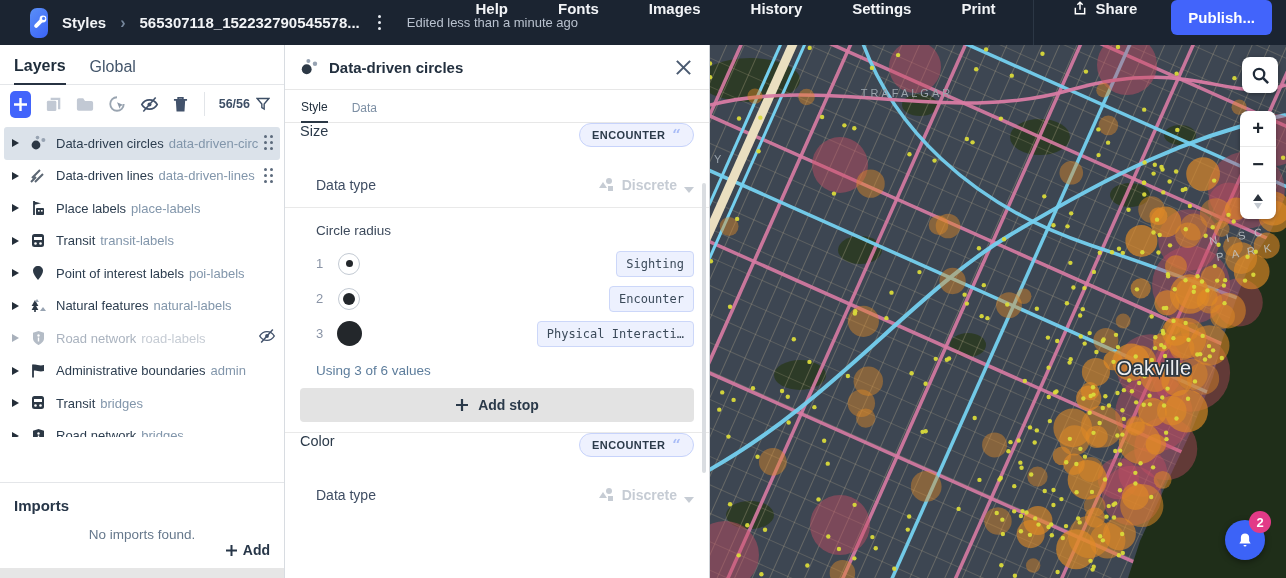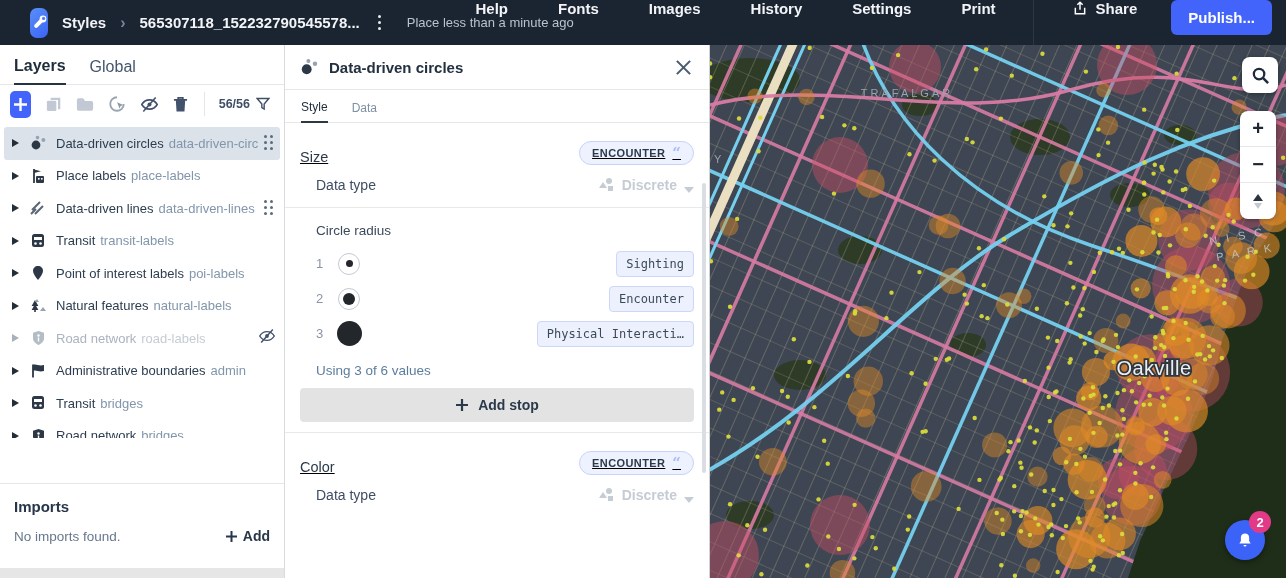--- a/index.html
+++ b/index.html
@@ -42,40 +42,40 @@
   .caret { width:0; height:0; border-left:7px solid #242e39; border-top:4.5px solid transparent; border-bottom:4.5px solid transparent; margin-right:10px; flex:none; }
   .layer-row.disabled .caret { border-left-color:#a8b0bb; }
   .layer-icon { width:18px; display:flex; justify-content:center; margin-right:9px; flex:none; }
   .l-name { font-size:13px; color:#2c3d4f; white-space:nowrap; }
   .l-id { font-size:13px; color:#8296ab; margin-left:5px; white-space:nowrap; overflow:hidden; text-overflow:ellipsis; }
   .layer-row.disabled .l-name { color:#aab3bf; }
   .layer-row.disabled .l-id { color:#c6ccd4; }
   .drag-handle { margin-left:auto; display:grid; grid-template-columns:repeat(2,4px); grid-auto-rows:4px; gap:2px; padding:2px; cursor:grab; flex:none; }
   .drag-handle i { width:3px; height:3px; border-radius:50%; background:#5c6a7c; }
   .row-eye { margin-left:auto; flex:none; }
-  .imports { border-top:1px solid #e4e6e9; padding:14px 14px 24px;margin-top:45px; }
+  .imports { border-top:1px solid #e4e6e9; padding:14px 14px 10px;margin-top:45px; }
   .imports h3 { font-size:15px; color:#273648; }
-  .imports-row { display:flex; align-items:center; margin-top:13px; }
+  .imports-row { display:flex; align-items:center; margin-top:13px;flex-direction:column; }
   .imports-empty { font-size:13.5px; color:#66788c; }
   .imports-add { margin-left:auto; display:flex; align-items:center; gap:5px; font-size:14px; font-weight:bold; color:#273648; cursor:pointer; background:none; border:none; font-family:inherit; }
   .lp-status { height:30px; background:#e6e6e6; display:flex; align-items:center; padding:0 12px; font-family:"DejaVu Sans Mono", monospace; font-size:12.5px; color:#be185d; }
   .lp-status .zoomv { font-weight:bold; }
   .lp-status .coords { margin-left:auto; }
 
   
   .props-panel { width:425px; background:#fff; border-right:1px solid #cfd3d8; display:flex; flex-direction:column; position:relative; }
   .pp-header { height:45px; display:flex; align-items:center; padding:0 15px; border-bottom:1px solid #e7e7e7; }
   .pp-title { font-size:15px; font-weight:bold; color:#23303f; margin-left:10px; }
   .pp-close { margin-left:auto; background:none; border:none; cursor:pointer; display:flex; padding:2px; }
   .pp-tabs { height:33px; display:flex; gap:24px; padding:0 16px; border-bottom:1px solid #e7e7e7; align-items:flex-end; }
   .pp-tab { font-size:12px; color:#7d8fa4; padding-bottom:7px; cursor:pointer; }
   .pp-tab.active { color:#22303e; border-bottom:2px solid #2b3845; margin-bottom:-1px; }
   .pp-body { flex:1; padding:0 15px; overflow:hidden; position:relative; }
   .sec-head { font-size:14.5px; font-weight:bold; color:#1b2733; margin:11px 0 2px; }
-  .prop-row { display:flex; align-items:flex-end; min-height:42px;text-decoration:underline; }
+  .prop-row { display:flex; align-items:flex-start; min-height:42px; }
   .prop-label { font-size:14.5px; color:#2b3a4a; }
   .field-badge { margin-left:auto; display:inline-flex; align-items:center; gap:7px; background:#eef1fe; border:1px solid #c7d3fb; border-radius:14px; padding:5px 12px; cursor:pointer; }
   .field-badge b { font-size:11px; font-weight:bold; letter-spacing:.4px; color:#2b3a4a; }
   .field-quote { font-family:"DejaVu Serif", serif; font-weight:bold; font-size:15px; line-height:10px; color:#a9bcf7; }
   .sub-row { display:flex; align-items:center; min-height:40px; padding-left:16px; }
   .sub-label { font-size:14px; color:#3f4d63; }
   .dt-value { margin-left:auto; display:flex; align-items:flex-end; gap:7px; cursor:pointer; }
   .dt-value span { font-size:14px; font-weight:bold; color:#c6ccd4; }
   .dd-arrow { width:0; height:0; border-top:6px solid #c6ccd4; border-left:5px solid transparent; border-right:5px solid transparent; margin-top:1px; }
   .divider { height:1px; background:#e9e9e9; margin:2px -15px 0; }
@@ -126,21 +126,21 @@
       </svg>
     </div>
     <span class="crumb-root">Styles</span>
     <span class="crumb-sep">›</span>
     <span class="crumb-title">565307118_152232790545578...</span>
     <div class="kebab">
         <i></i>
         <i></i>
         <i></i>
       </div>
-    <span class="edited">Place less than a minute ago</span>
+    <span class="edited">Edited less than a minute ago</span>
   </div>
   <nav class="tb-right">
     <span class="tb-nav">Help</span>
     <span class="tb-nav">Fonts</span>
     <span class="tb-nav">Images</span>
     <span class="tb-nav">History</span>
     <span class="tb-nav">Settings</span>
     <span class="tb-nav">Print</span>
     <span class="tb-div"></span>
     <span class="share">
@@ -222,48 +222,48 @@
             <i></i>
             <i></i>
             <i></i>
             <i></i>
             <i></i>
           </span>
       </div>
       <div class="layer-row">
         <span class="caret"></span>
         <span class="layer-icon">
-          <svg width="14" height="16" viewBox="0 0 14 16">
-              <path d="M3 1v14" stroke="#2c3845" stroke-width="1.8"></path>
-              <path d="M3 1.5l7 1.8-7 1.8z" fill="#2c3845"></path>
-              <rect x="5" y="8" width="8" height="7" rx="1" fill="#2c3845"></rect>
-              <rect x="7" y="10" width="1.6" height="1.6" fill="#fff"></rect>
-              <rect x="10" y="10" width="1.6" height="1.6" fill="#fff"></rect>
-            </svg>
-        </span>
-        <span class="l-name">Place labels</span>
-        <span class="l-id">place-labels</span>
-      </div>
-      <div class="layer-row">
-        <span class="caret"></span>
-        <span class="layer-icon">
           <svg width="16" height="16" viewBox="0 0 16 16">
               <path d="M2 10L10 2M5 14l8-8M1 14l5-5" stroke="#5b6673" stroke-width="2" fill="none"></path>
             </svg>
         </span>
         <span class="l-name">Data-driven lines</span>
         <span class="l-id">data-driven-lines</span>
         <span class="drag-handle">
             <i></i>
             <i></i>
             <i></i>
             <i></i>
             <i></i>
             <i></i>
           </span>
+      </div>
+      <div class="layer-row">
+        <span class="caret"></span>
+        <span class="layer-icon">
+          <svg width="14" height="16" viewBox="0 0 14 16">
+              <path d="M3 1v14" stroke="#2c3845" stroke-width="1.8"></path>
+              <path d="M3 1.5l7 1.8-7 1.8z" fill="#2c3845"></path>
+              <rect x="5" y="8" width="8" height="7" rx="1" fill="#2c3845"></rect>
+              <rect x="7" y="10" width="1.6" height="1.6" fill="#fff"></rect>
+              <rect x="10" y="10" width="1.6" height="1.6" fill="#fff"></rect>
+            </svg>
+        </span>
+        <span class="l-name">Place labels</span>
+        <span class="l-id">place-labels</span>
       </div>
       <div class="layer-row">
         <span class="caret"></span>
         <span class="layer-icon">
           <svg width="14" height="16" viewBox="0 0 14 16">
               <rect x="1" y="1" width="12" height="13" rx="2.5" fill="#2c3845"></rect>
               <rect x="3" y="4" width="8" height="3" fill="#fff"></rect>
               <circle cx="4.5" cy="10.5" r="1.3" fill="#fff"></circle>
               <circle cx="9.5" cy="10.5" r="1.3" fill="#fff"></circle>
             </svg>

